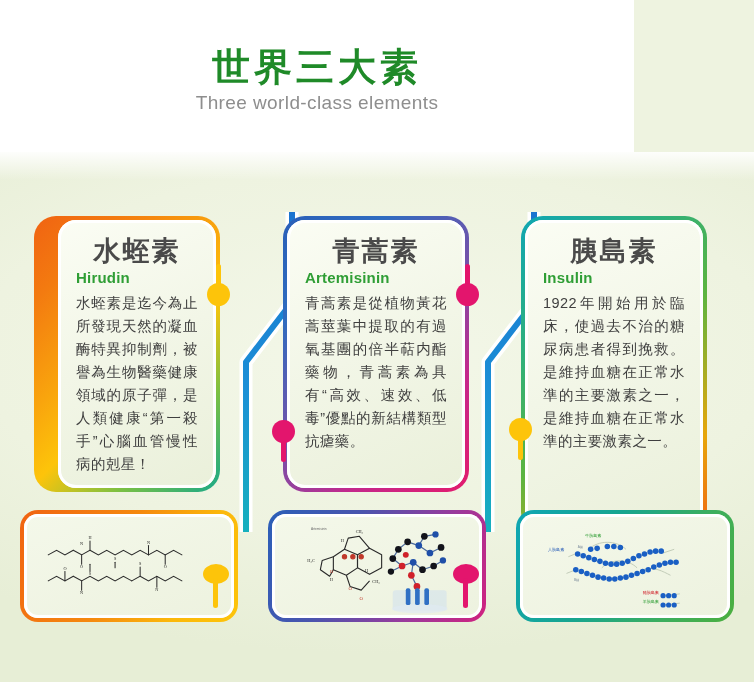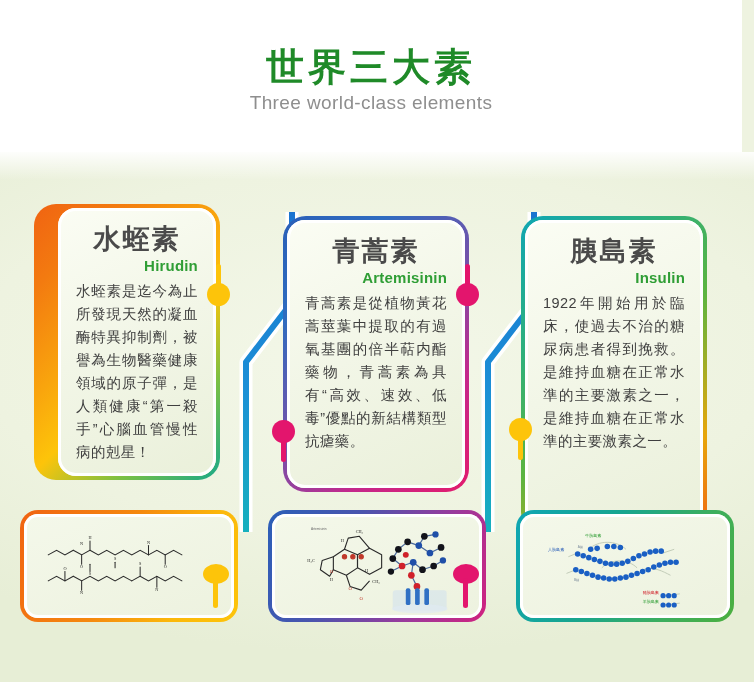--- a/index.html
+++ b/index.html
@@ -6,21 +6,21 @@
   html, body { width: 754px; height: 682px; }
   body {
     font-family: "Liberation Sans", "DejaVu Sans", sans-serif;
     background: #eef3e0;
     overflow: hidden;
     position: relative;
   }
 
   
   #header {
-    position: absolute; left: 0; top: 0; width: 742px; height: 152px;
+    position: absolute; left: 0; top: 0; width: 634px; height: 152px;
     background: #ffffff;
     display: flex; flex-direction: column;
     align-items: center; justify-content: flex-start;
     padding-top: 44px;
   }
   #title-cn {
     font-size: 38px; font-weight: bold; color: #1f8a28;
     letter-spacing: 4px; line-height: 46px;
   }
   #title-en {
@@ -54,34 +54,34 @@
     width: 100%; height: 100%;
     border-radius: 18px;
     background: linear-gradient(155deg,#fbfdf4 0%, #f2f6e7 48%, #eaf0da 100%);
     box-shadow: inset 0 0 0 3px #ffffff;
     position: relative;
     overflow: hidden;
   }
   .card .pad { padding: 14px 18px 10px 18px; }
 
   .c1 { background: linear-gradient(135deg,#f06312 0%, #f37a10 18%, #f9a50d 42%, #fdc40a 58%, #7bc043 78%, #19a98a 100%); }
-  .c2 { background: linear-gradient(135deg,#2b5fb8 0%, #2f6cc0 22%, #7a4fa8 52%, #c4288c 74%, #e31b6d 100%); border-radius: 23px; }
+  .c2 { background: linear-gradient(135deg,#2b5fb8 0%, #2f6cc0 22%, #7a4fa8 52%, #c4288c 74%, #e31b6d 100%); }
   .c3 { background: linear-gradient(135deg,#0fa6b4 0%, #2fb07a 28%, #5cb441 52%, #e7a60c 80%, #f06312 100%); }
 
   .c1b { background: linear-gradient(115deg,#f06312 0%, #f5890f 45%, #fbb80b 75%, #fdc40a 100%); }
   .c2b { background: linear-gradient(115deg,#2b5fb8 0%, #4a55ae 35%, #9b3a9c 70%, #d1217f 100%); }
   .c3b { background: linear-gradient(115deg,#0fa6b4 0%, #17a58f 40%, #3bae5f 72%, #4caf3f 100%); }
 
   .card-title {
     text-align: center;
     font-size: 27px; font-weight: bold; color: #4a4a4a;
     letter-spacing: 2px; line-height: 34px;
   }
   .card-sub {
-    text-align: right;
+    text-align: left;
     font-size: 15px; font-weight: bold; color: #2f9e35;
     margin-top: 1px; letter-spacing: .2px;
   }
   .card-body {
     margin-top: 6px;
     font-size: 14.5px; color: #3f3f3f; line-height: 23px;
     text-align: justify; letter-spacing: .4px;
   }
 
   
@@ -130,21 +130,21 @@
     <polyline points="56,0 56,90 10,150 10,320" fill="none" stroke="url(#gb2)" stroke-width="6" stroke-linejoin="round" stroke-linecap="round"></polyline>
     <defs>
       <linearGradient id="gb2" x1="0" y1="0" x2="0" y2="1">
         <stop offset="0%" stop-color="#1b74d0"></stop>
         <stop offset="55%" stop-color="#1b8fd6"></stop>
         <stop offset="100%" stop-color="#16b0bd"></stop>
       </linearGradient>
     </defs>
   </svg>
 
-  <div class="card c1" style="left:34px; top:52px; width:186px; height:276px;padding-left:24px;">
+  <div class="card c1" style="left:34px; top:64px; width:186px; height:276px;padding-left:24px;">
     <div class="inner">
       <div class="pad">
         <div class="card-title">水蛭素</div>
         <div class="card-sub">Hirudin</div>
         <div class="card-body">水蛭素是迄今為止所發現天然的凝血酶特異抑制劑，被譽為生物醫藥健康領域的原子彈，是人類健康“第一殺手”心腦血管慢性病的剋星！</div>
       </div>
     </div>
   </div>
 
   <div class="card c2" style="left:283px; top:64px; width:186px; height:276px;">

